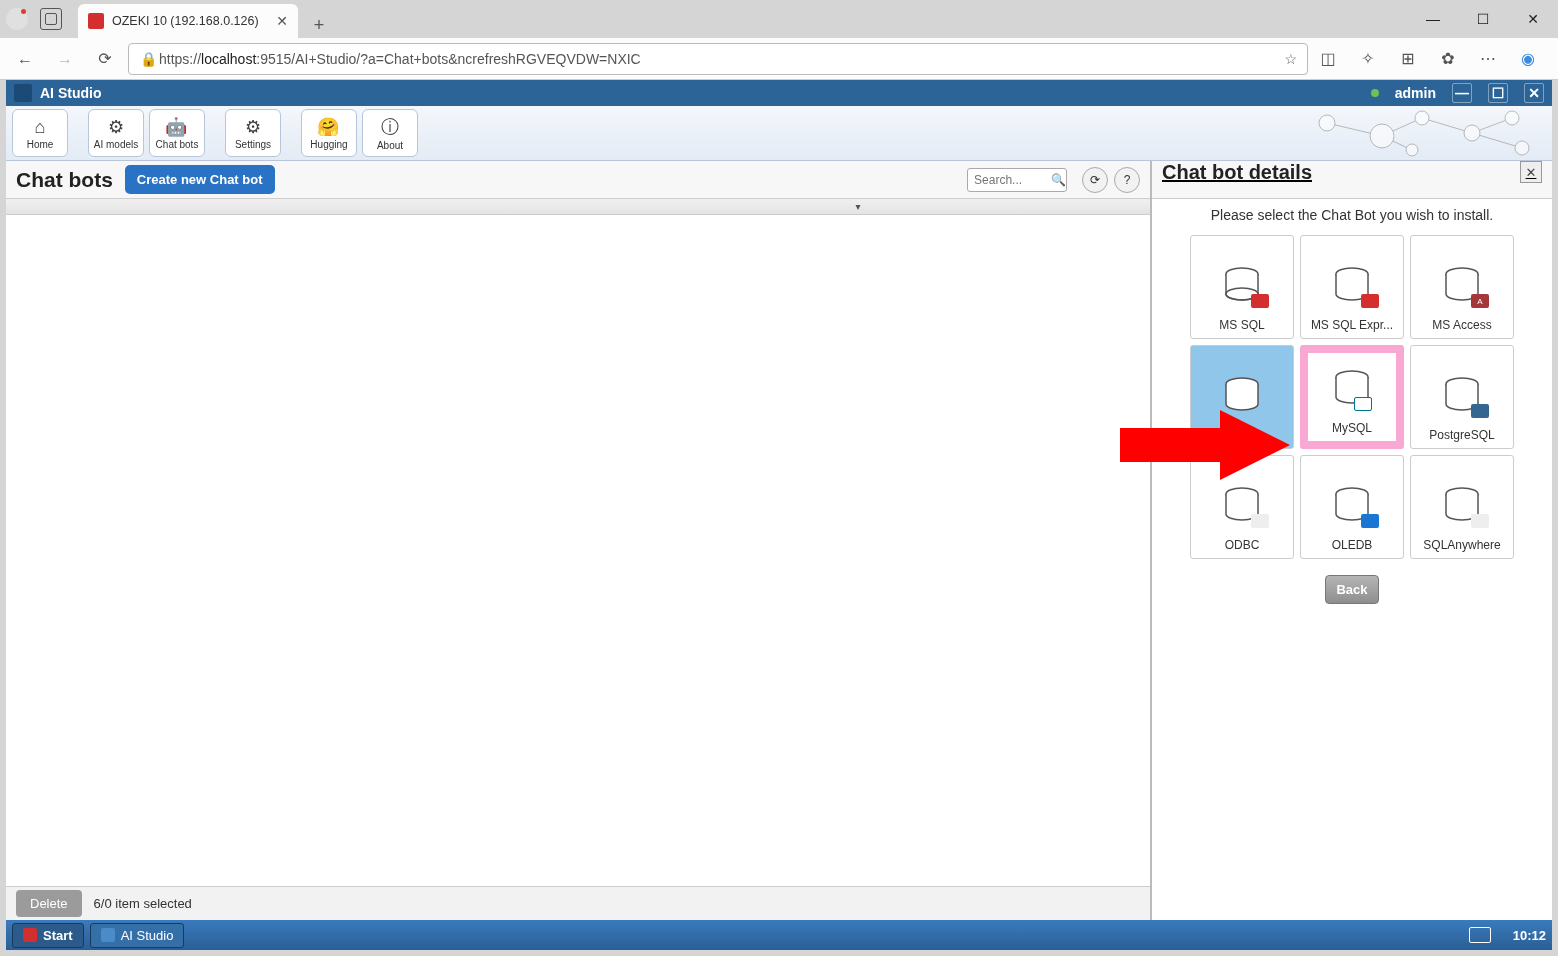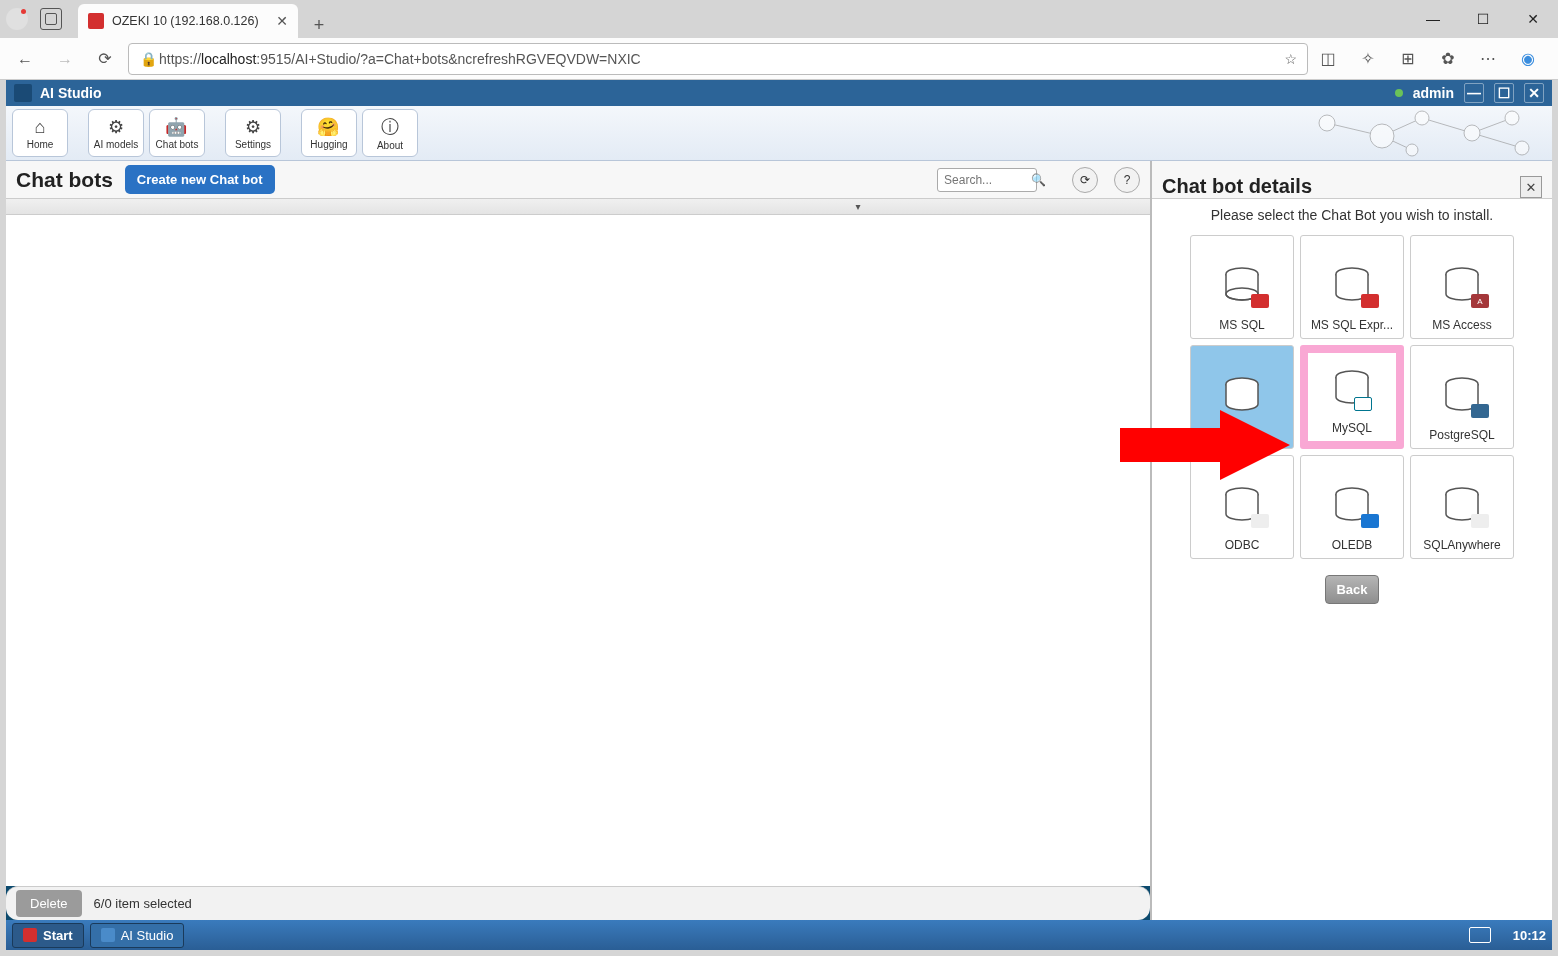--- a/index.html
+++ b/index.html
@@ -25,53 +25,53 @@
 .url-box { flex: 1; height: 32px; border: 1px solid #bbb; border-radius: 4px; display: flex; align-items: center; padding: 0 10px; font-size: 14px; color: #555; background:#fff;}
 .url-pad{width:20px;text-align:center;}
 .url-host { color: #222; }
 .addr-right { display: flex; align-items: center; gap: 12px; margin-right: 8px; }
 .addr-ico { width: 28px; height: 28px; display: flex; align-items: center; justify-content: center; color: #555; font-size:16px;}
 
 
 .app { position: absolute; top: 80px; left: 6px; right: 6px; bottom: 6px; background: #0c4a6e; display:flex;flex-direction:column;}
 .app-title { height: 26px; background: #2c6498; color: #fff; display: flex; align-items: center; padding: 0 8px; font-size: 14px; font-weight:600;}
 .app-title-icon{width:18px;height:18px;background:#1a4a75;margin-right:8px;border-radius:2px;}
-.app-title-right{margin-left:auto;display:flex;align-items:center;gap:10px;}
+.app-title-right{margin-left:auto;display:flex;align-items:center;gap:16px;}
 .user-dot{width:8px;height:8px;border-radius:50%;background:#6ac259;}
 .win-ico{width:20px;height:20px;display:flex;align-items:center;justify-content:center;color:#fff;font-size:14px;border:1px solid rgba(255,255,255,0.4);border-radius:2px;}
 
 .menu-bar{height:20px;background:#eef2f6;border-bottom:1px solid #cbd6e2;display:flex;align-items:center;padding:0 6px;font-size:12px;color:#333;}
 .menu-item{margin-right:14px;}
 .menu-dot{color:#2c6498;margin-right:2px;}
 
 .toolbar{height:55px;background:linear-gradient(#f4f7fb,#e3ebf5);border-bottom:1px solid #b8c6d9;display:flex;align-items:center;padding:4px 6px;gap:5px;position:relative;}
 .tb-btn{width:56px;height:48px;border:1px solid #b8c6d9;border-radius:6px;background:#fff;display:flex;flex-direction:column;align-items:center;justify-content:center;font-size:10px;color:#333;}
 .tb-gap{width:10px;}
 .tb-ico{font-size:18px;color:#444;margin-bottom:1px;}
 .nodes-deco{position:absolute;right:10px;top:2px;width:230px;height:50px;opacity:0.55;}
 
 .content-row{flex:1;display:flex;min-height:0;}
 
 
 .left-panel{flex:1;display:flex;flex-direction:column;border-right:2px solid #bbb;min-width:0;}
 .lp-head{height:38px;display:flex;align-items:center;padding:0 10px;gap:12px;background:#f7f7f7;border-bottom:1px solid #ccc;}
 .lp-title{font-size:21px;font-weight:700;color:#222;}
 .lp-btn{background:#2a72c4;color:#fff;border:none;border-radius:5px;padding:7px 12px;font-size:13px;font-weight:600;}
-.lp-search{margin-left:auto;display:flex;align-items:center;gap:16px;}
+.lp-search{margin-left:auto;display:flex;align-items:center;gap:6px;}
 .search-box{border:1px solid #aaa;border-radius:3px;height:24px;width:100px;padding:0 6px;font-size:12px;color:#777;}
 .icon-btn{width:26px;height:26px;border:1px solid #aaa;border-radius:50%;display:flex;align-items:center;justify-content:center;font-size:12px;color:#333;background:#f2f2f2;}
 .lp-strip{height:16px;background:linear-gradient(#f0f0f0,#e4e4e4);border-bottom:1px solid #ccc;display:flex;align-items:center;justify-content:center;}
 .lp-strip .chev{font-size:10px;color:#555;margin-left:560px;}
 .lp-body{flex:1;background:#fff;}
-.lp-foot{height:34px;border-top:1px solid #ccc;background:#f2f2f2;display:flex;align-items:center;padding:0 10px;gap:12px;font-size:13px;color:#333;border-radius:12px;}
+.lp-foot{height:34px;border-top:1px solid #ccc;background:#f2f2f2;display:flex;align-items:center;padding:0 10px;gap:12px;font-size:13px;color:#333;}
 .del-btn{background:#9b9b9b;color:#fff;border:none;border-radius:4px;padding:6px 14px;font-size:13px;}
 
 
 .right-panel{width:400px;display:flex;flex-direction:column;background:#fff;}
-.rp-head{height:38px;display:flex;align-items:flex-end;padding:0 10px;background:#f7f7f7;border-bottom:1px solid #ccc;}
+.rp-head{height:38px;display:flex;align-items:flex-start;padding:0 10px;background:#f7f7f7;border-bottom:1px solid #ccc;text-decoration:underline;}
 .rp-title{font-size:20px;font-weight:700;color:#222;}
 .rp-close{margin-left:auto;width:22px;height:22px;border:1px solid #999;display:flex;align-items:center;justify-content:center;font-size:13px;color:#444;background:#eee;}
 .rp-sub{text-align:center;font-size:14px;color:#333;padding:8px 6px;}
 .grid{display:grid;grid-template-columns:repeat(3,104px);gap:6px;justify-content:center;padding:4px 0;}
 .card{height:104px;border:1px solid #ccc;border-radius:3px;display:flex;flex-direction:column;align-items:center;justify-content:flex-end;padding-bottom:6px;font-size:12px;color:#333;background:#fff;position:relative;}
 .card .db-ico{width:44px;height:44px;margin-bottom:10px;}
 .card.selected{background:#8fc6ea;}
 .card.highlight{border:8px solid #f9a8d4;}
 .badge{position:absolute;bottom:30px;right:24px;width:18px;height:14px;border-radius:2px;font-size:8px;color:#fff;display:flex;align-items:center;justify-content:center;}
 .back-btn{display:block;margin:12px auto;background:linear-gradient(#b5b5b5,#8e8e8e);color:#fff;border:1px solid #777;border-radius:4px;padding:6px 10px;font-size:13px;font-weight:600;}

